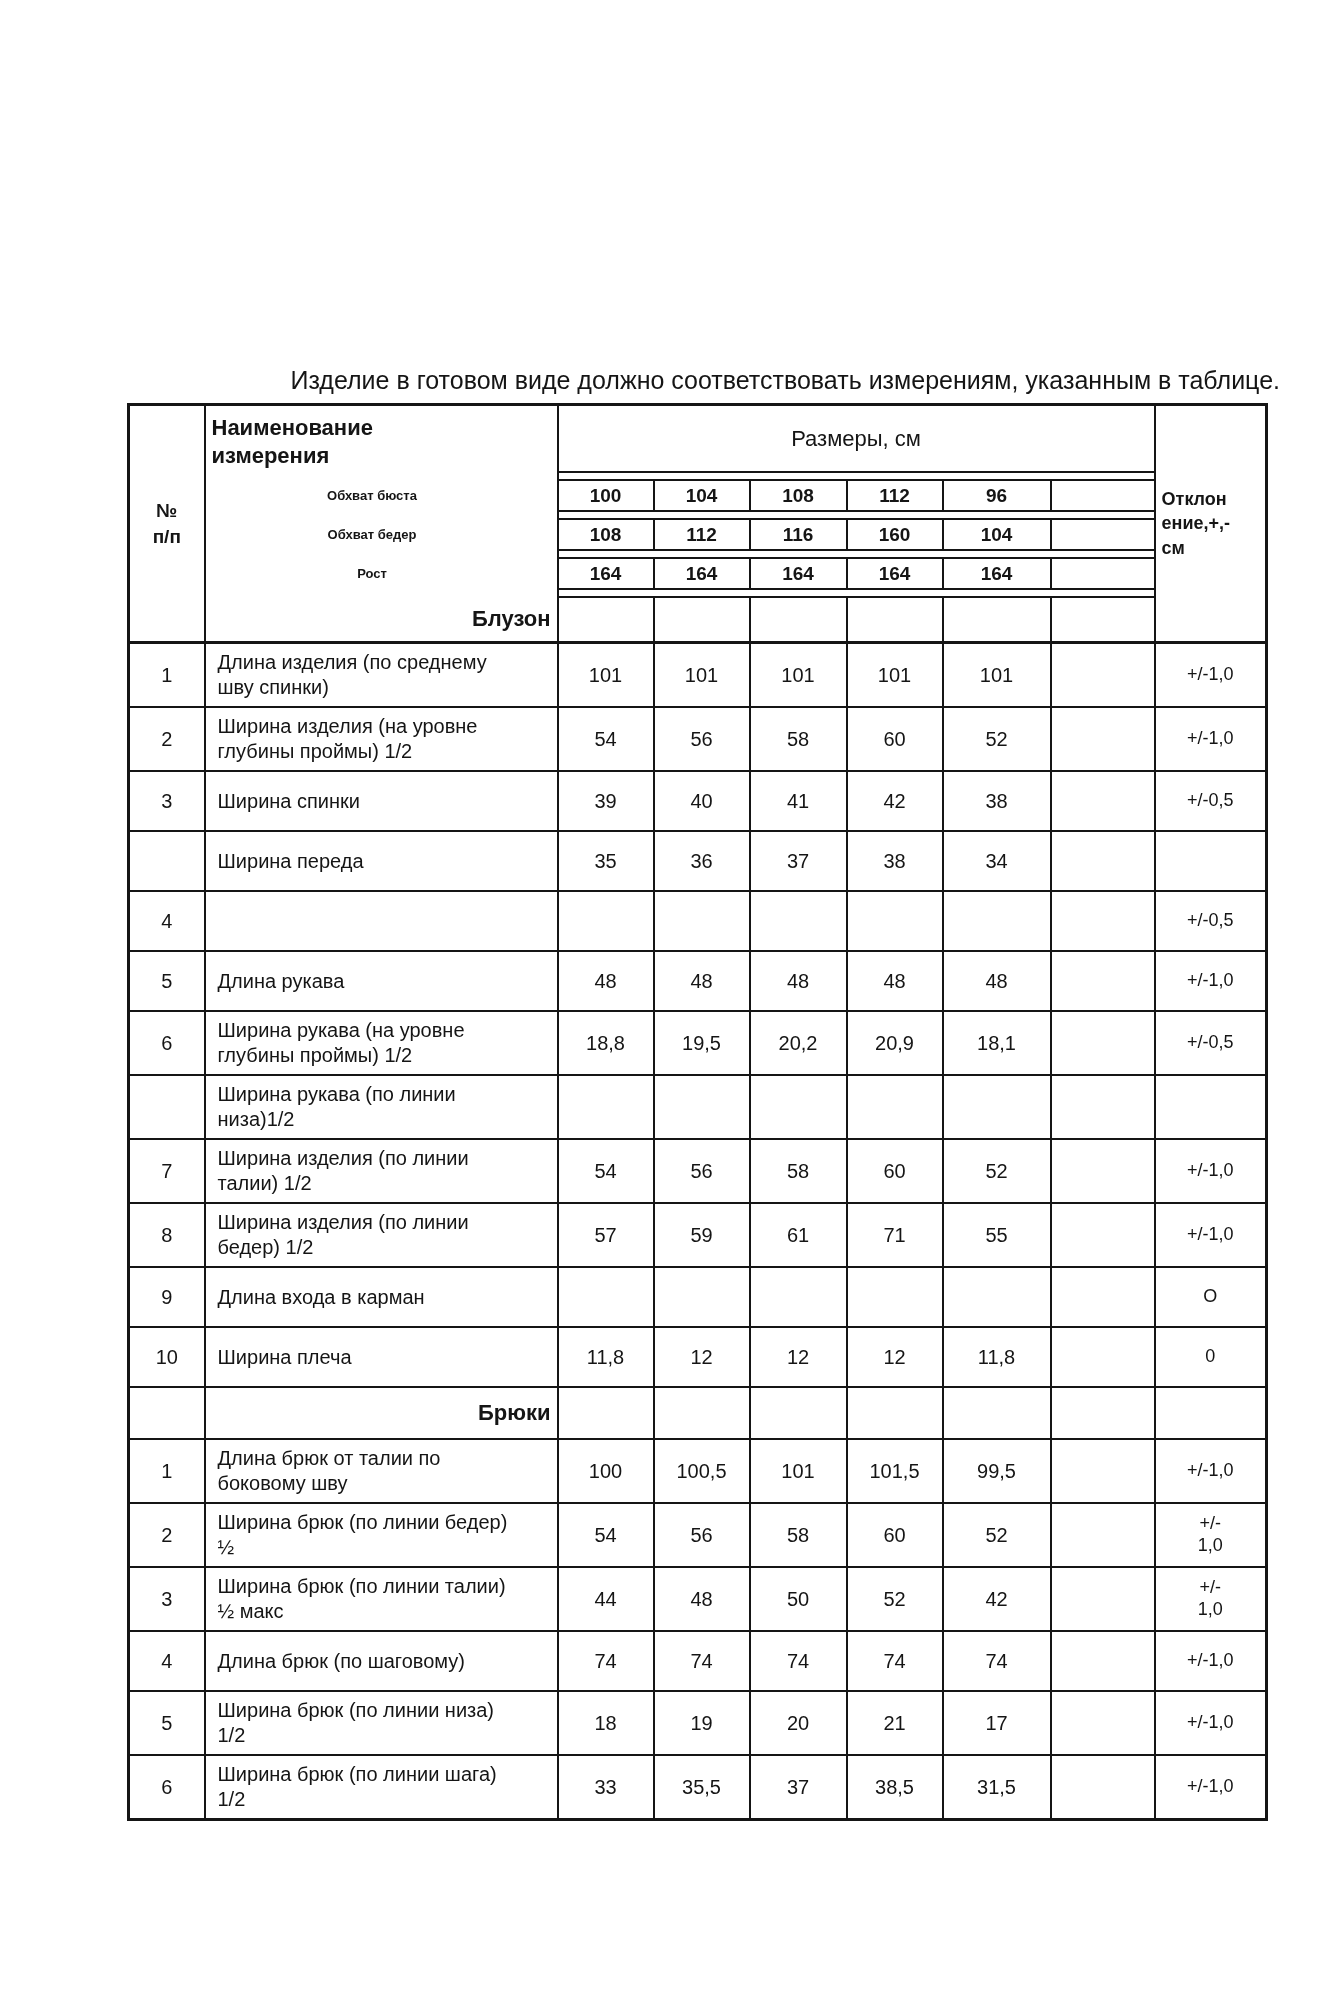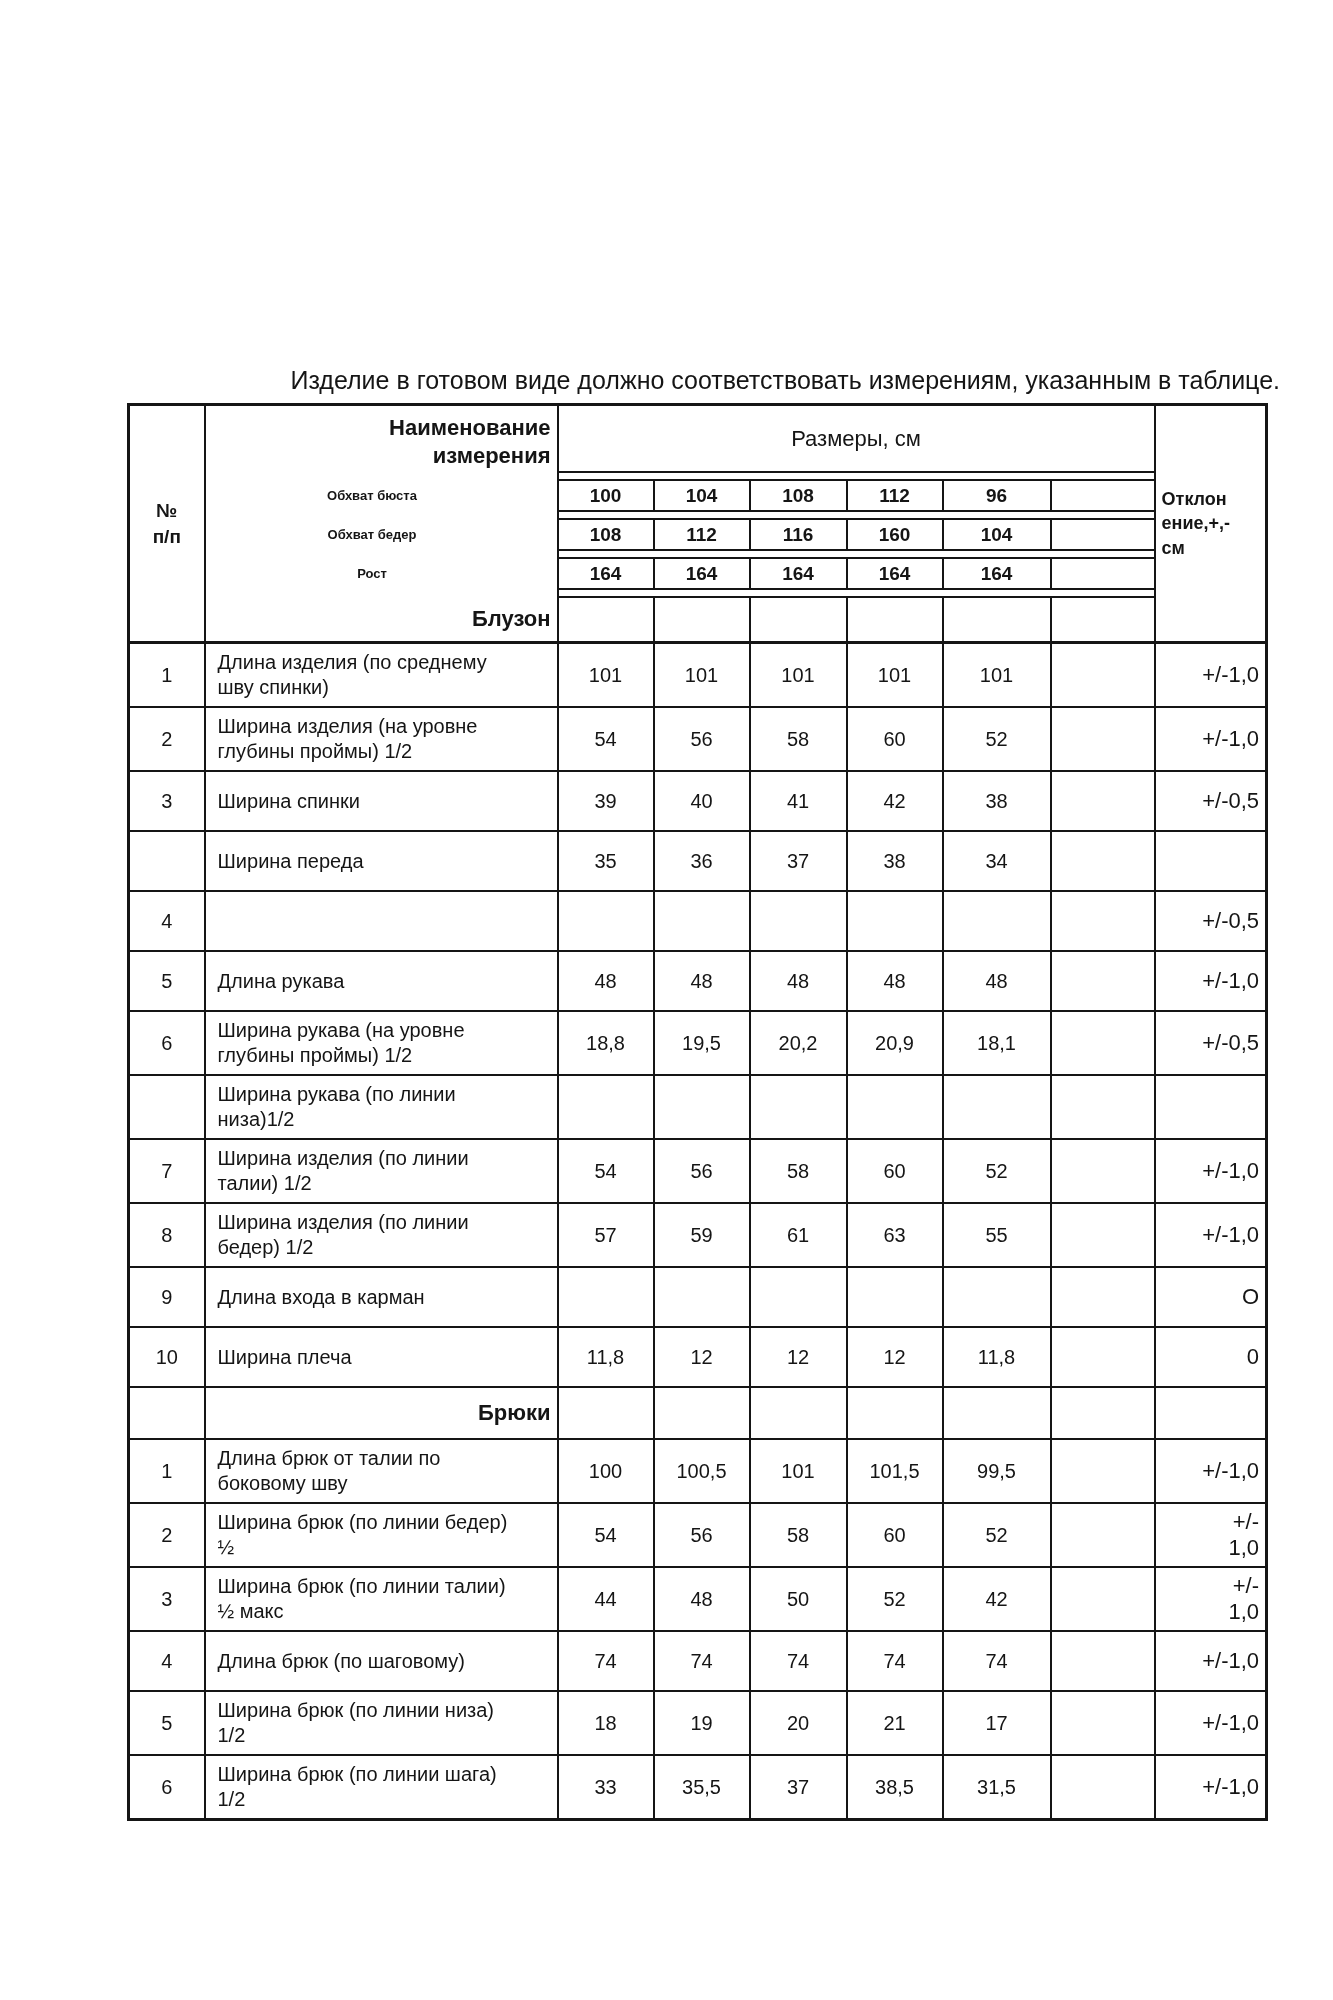--- a/index.html
+++ b/index.html
@@ -32,21 +32,21 @@
     padding:2px 6px;
     vertical-align:middle;
     overflow:hidden;
   }
   
   .corner{
     text-align:center;font-weight:bold;font-size:19px;line-height:1.35;
     white-space:pre-line;border-bottom-width:3px;
   }
   .name-head{
-    text-align:right;font-weight:bold;font-size:22px;line-height:1.25;
+    text-align:left;font-weight:bold;font-size:22px;line-height:1.25;
     white-space:pre-line;border-bottom:none;height:56px;padding-top:8px;
     vertical-align:top;
   }
   .sizes-head{
     text-align:center;font-weight:normal;font-size:22px;height:56px;
   }
   .dev-head{
     text-align:left;font-weight:bold;font-size:18px;line-height:1.35;
     white-space:pre-line;border-bottom-width:3px;
   }
@@ -64,21 +64,21 @@
   }
   .nt{border-top:none;}
   .hb{border-bottom-width:3px;}
   
   tr.data td{height:46px;}
   .num{text-align:center;font-size:20px;}
   .mname{
     font-size:20px;line-height:1.25;padding:6px 40px 6px 12px;text-align:left;margin-left:34px;
   }
   .val{text-align:center;font-size:20px;padding:2px 3px;}
-  .dev{text-align:right;font-size:22px;line-height:1.2;white-space:pre-line;}
+  .dev{text-align:center;font-size:18px;line-height:1.2;white-space:pre-line;}
 </style>
 </head>
 <body>
 
 <div class="page">
   <div class="intro">Изделие в готовом виде должно соответствовать измерениям, указанным в таблице.</div>
 
   <table class="meas">
     <colgroup>
       <col style="width:76px">
@@ -252,21 +252,21 @@
           <td class="val">52</td>
           <td class="val"></td>
           <td class="dev">+/-1,0</td>
         </tr>
         <tr class="data">
           <td class="num">8</td>
           <td class="mname">Ширина изделия (по линии бедер) 1/2</td>
           <td class="val">57</td>
           <td class="val">59</td>
           <td class="val">61</td>
-          <td class="val">63</td>
+          <td class="val">71</td>
           <td class="val">55</td>
           <td class="val"></td>
           <td class="dev">+/-1,0</td>
         </tr>
         <tr class="data">
           <td class="num">9</td>
           <td class="mname">Длина входа в карман</td>
           <td class="val"></td>
           <td class="val"></td>
           <td class="val"></td>

